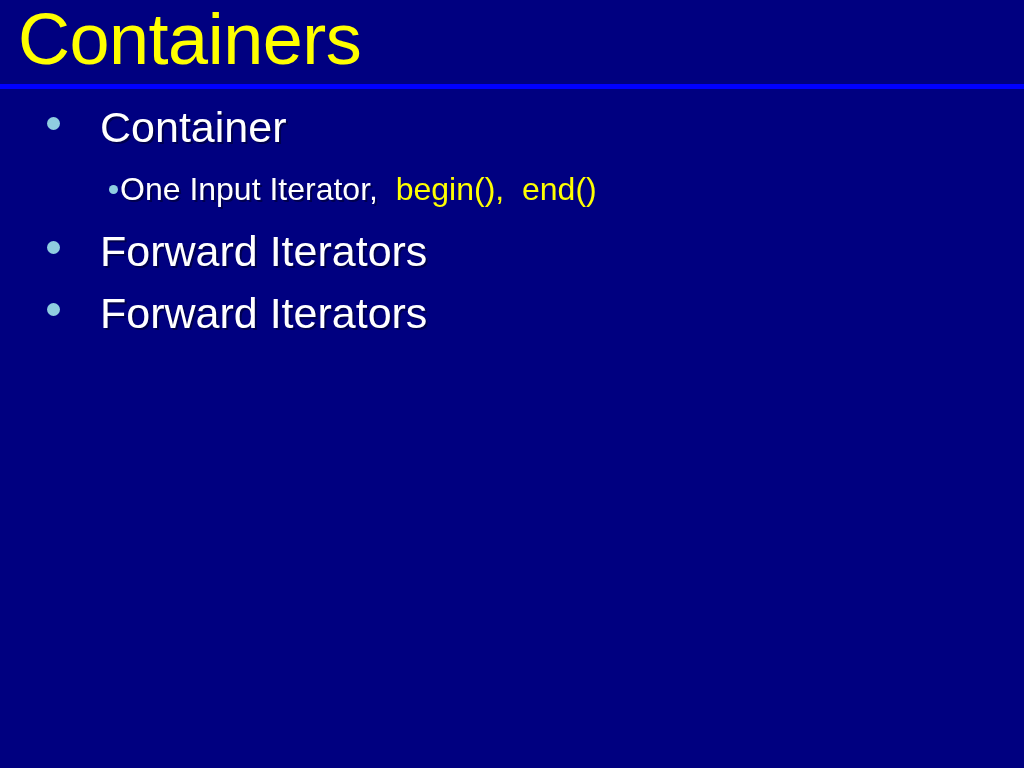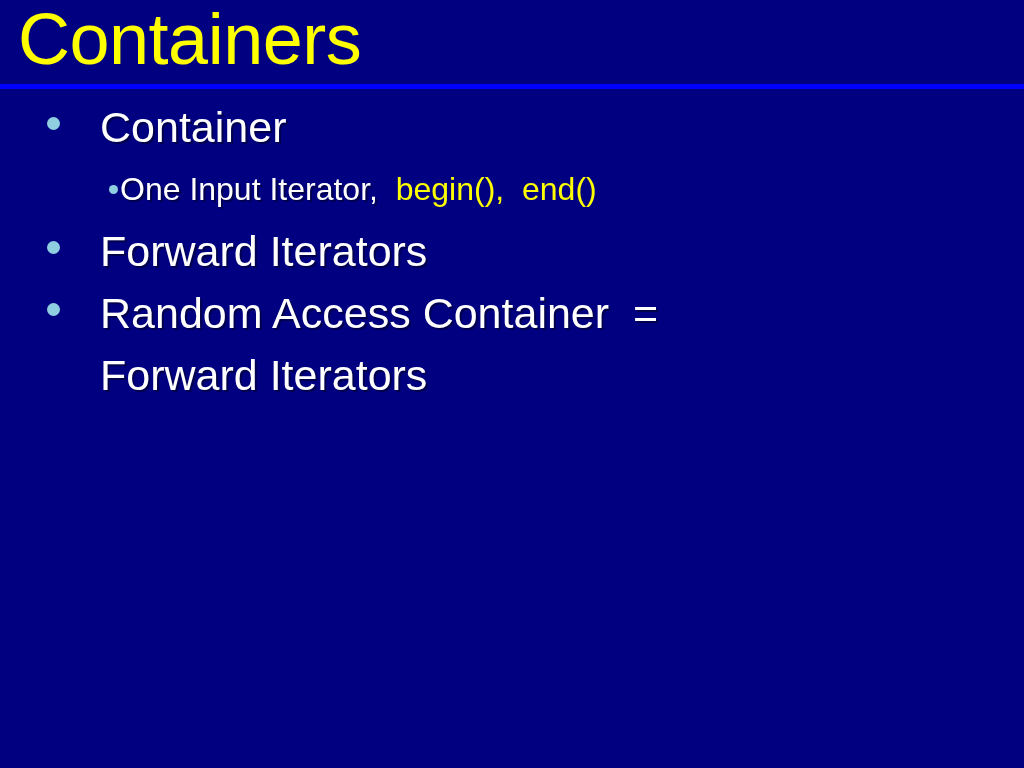--- a/index.html
+++ b/index.html
@@ -130,18 +130,17 @@
     </div>
 
     <div class="bullet-row l1">
       <span class="dot1"></span>
       <span class="wrap-line sp">Forward Iterators</span>
     </div>
 
 
     <div class="bullet-row l1">
       <span class="dot1"></span>
-      <span class="wrap-line sp">Random Access Container  =</span>
       <span class="wrap-line sp">Forward Iterators</span>
     </div>
 
   </div>
 </div>
 
 </body></html>

